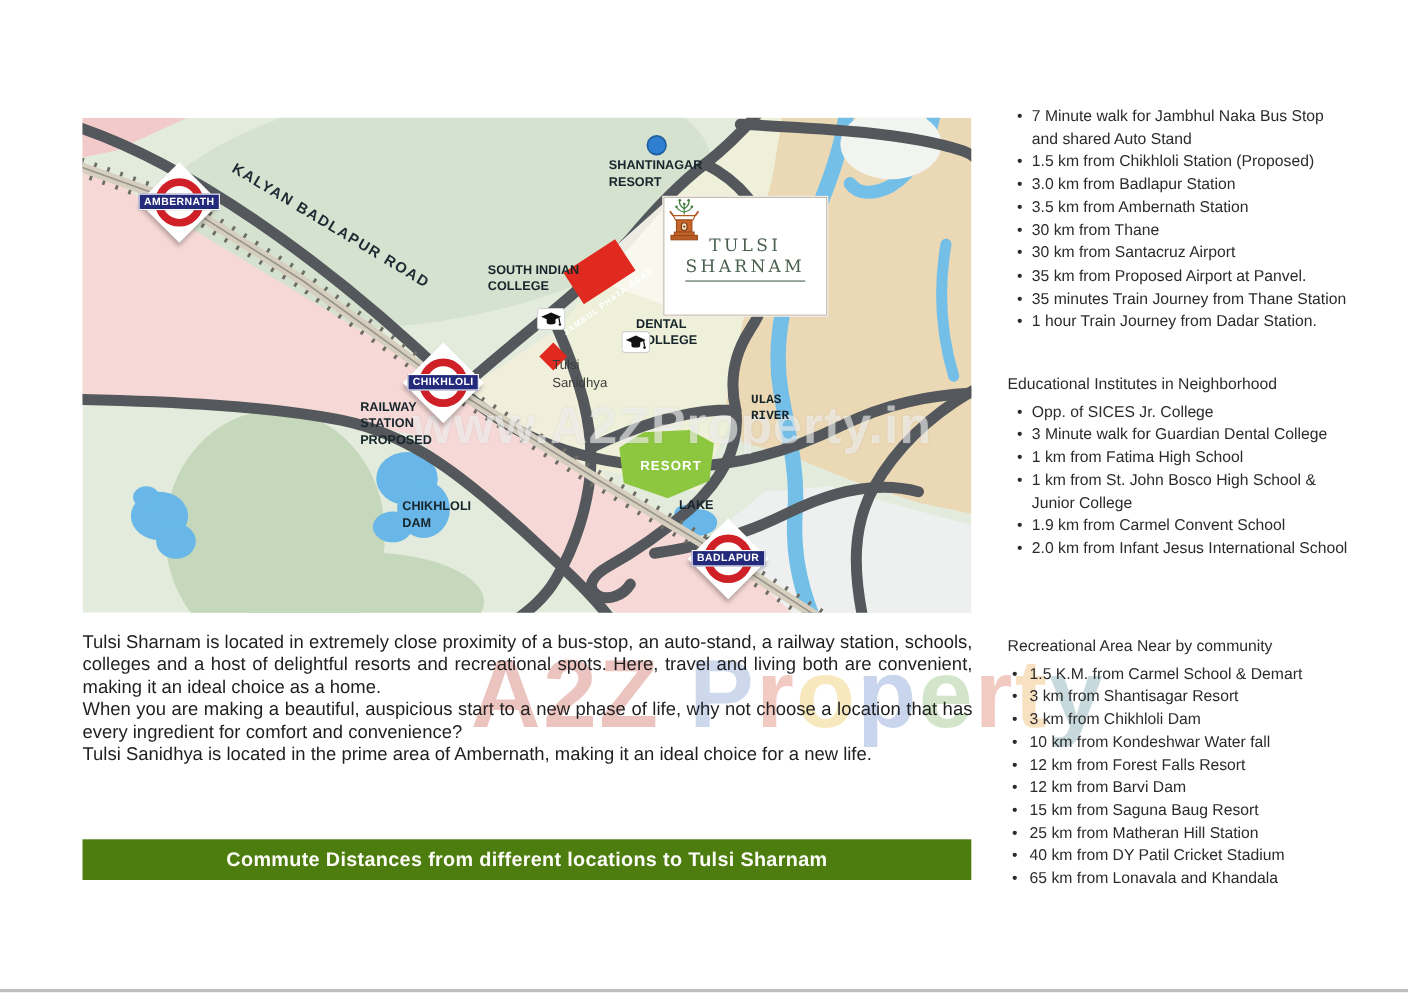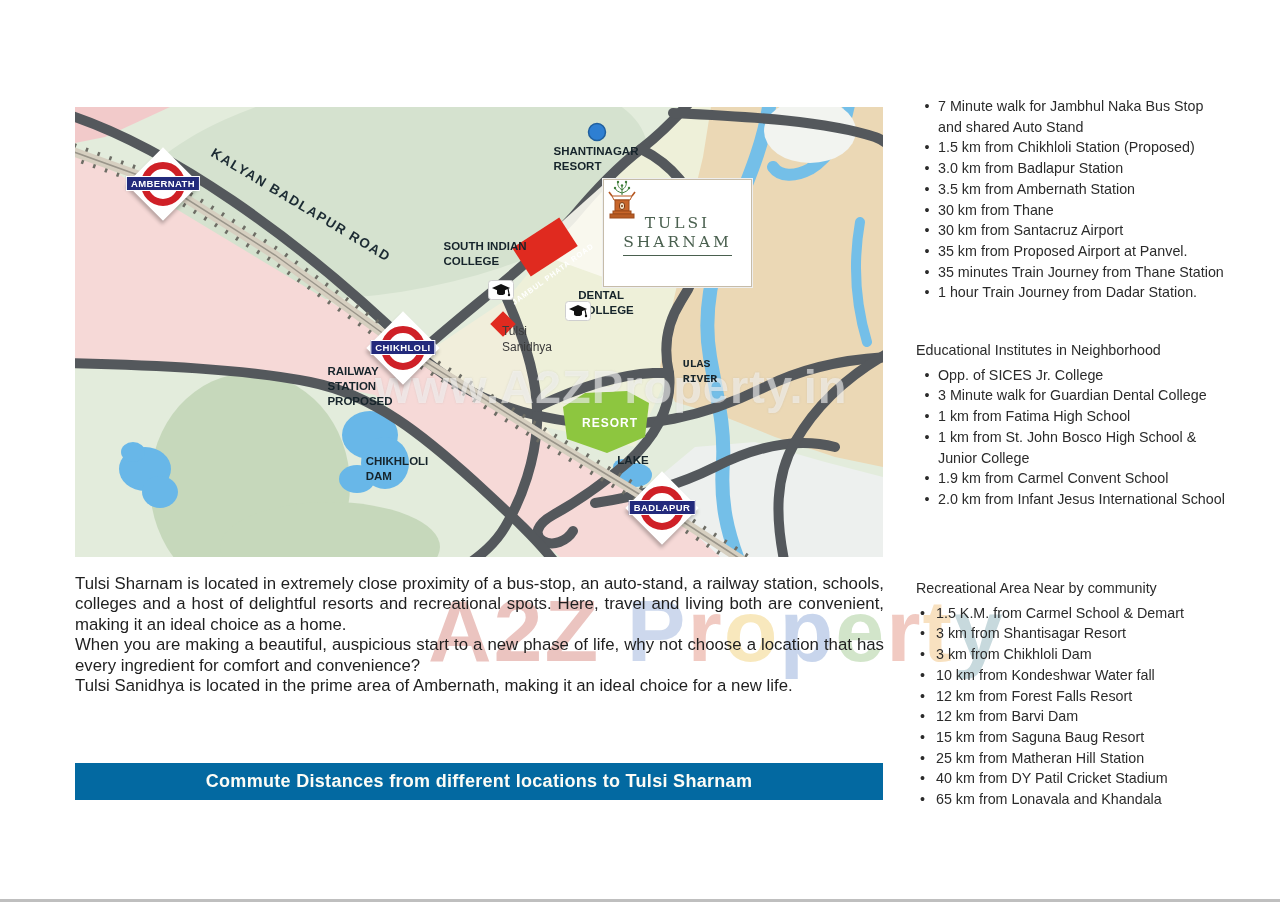--- a/index.html
+++ b/index.html
@@ -48,21 +48,21 @@
   ul.blist .t{flex:1;}
   .rc-commute{top:96px;}
   .rc-education{top:340px;}
   .rc-recreation{top:578px;}
   .rc-recreation ul.blist .b{width:16px;flex:0 0 16px;text-align:left;padding-left:4px;}
 
   
   .intro{position:absolute;left:75px;top:574px;width:809px;z-index:1;font-size:16.8px;
          line-height:20.4px;text-align:justify;color:#1f1f1f;}
   .intro p{margin:0;}
-  .banner{position:absolute;left:75px;top:763px;width:808px;height:37px;background:#0369a1;
+  .banner{position:absolute;left:75px;top:763px;width:808px;height:37px;background:#4d7c0f;
          z-index:1;display:flex;align-items:center;justify-content:center;}
   .banner span{color:#fcfcf6;font-weight:bold;font-size:18px;letter-spacing:.3px;}
 
   
   .overlay-wm{position:absolute;left:428px;top:580px;z-index:0;font-size:88px;font-weight:bold;
          letter-spacing:2px;white-space:nowrap;pointer-events:none;}
   .overlay-wm .a2z{color:rgba(190,60,45,0.30);margin-top:39px;}
   .overlay-wm .prop span:nth-child(1){color:rgba(91,127,196,0.30);}
   .overlay-wm .prop span:nth-child(2){color:rgba(204,65,37,0.28);}
   .overlay-wm .prop span:nth-child(3){color:rgba(232,185,49,0.32);}

